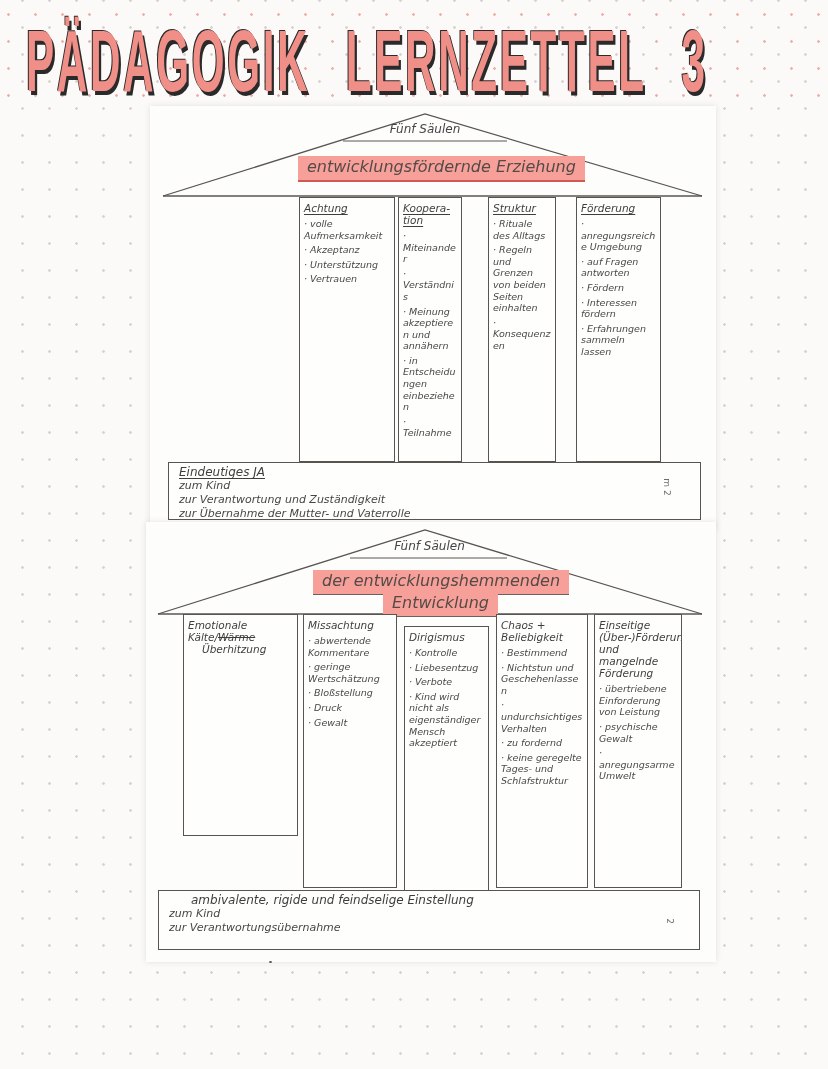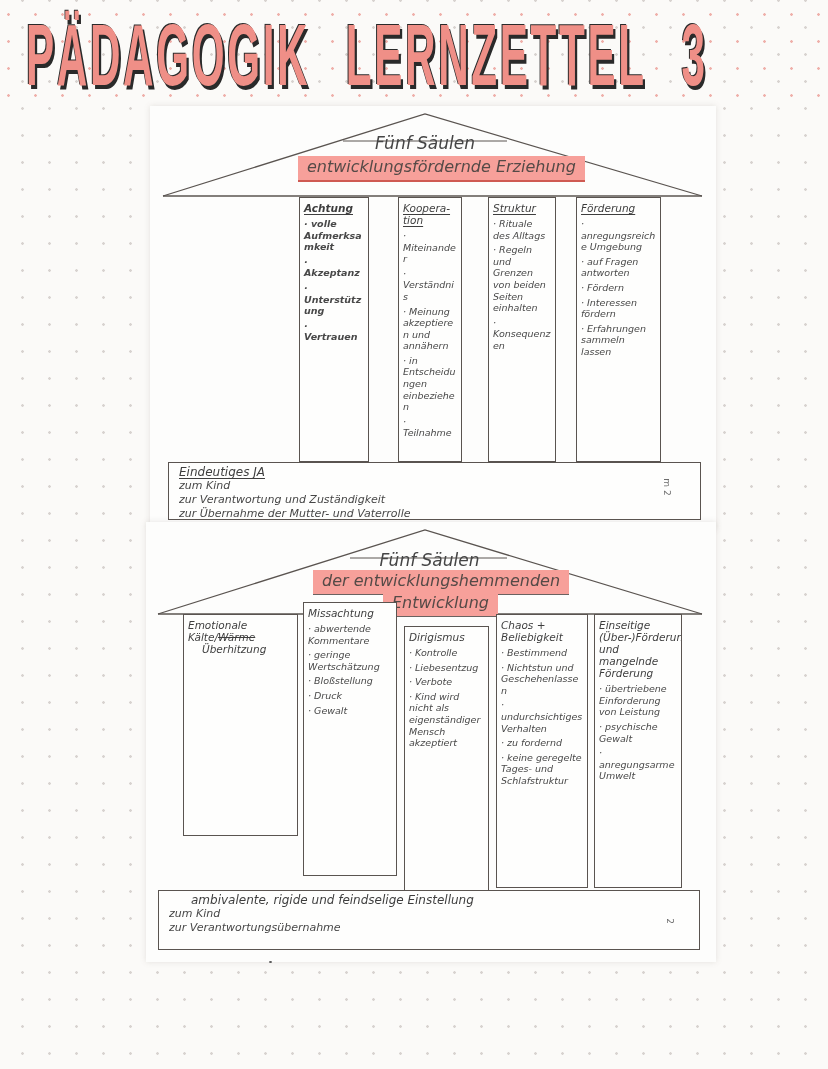--- a/index.html
+++ b/index.html
@@ -10,31 +10,31 @@
     background-size:27px 27px; background-position:9px 14px;
     font-family:"DejaVu Sans", sans-serif; color:#474747;
   }
   .pink-dots {
     position:absolute; left:0; top:0; width:828px; height:112px;
     background-image: radial-gradient(circle, #efb0aa 1.2px, transparent 1.5px);
     background-size:27px 27px; background-position:22px 1px;
   }
   .sheet { position:absolute; background:#fdfdfc; box-shadow:0 0 6px rgba(120,110,105,0.18); }
 
-  .page-title { position:absolute; left:26px; top:6px; white-space:nowrap; }
+  .page-title { position:absolute; left:26px; top:12px; white-space:nowrap; }
   .page-title span {
     display:inline-block; font-family:"Liberation Sans", sans-serif; font-weight:700;
     font-size:48px; letter-spacing:3px; word-spacing:24px; color:#ef8f87;
     transform:scale(0.88,1.8); transform-origin:left top;
     text-shadow: 2.5px 2px 0 #2a2a2a, -1px -0.5px 0 #2a2a2a;
   }
 
   .house { position:absolute; }
   .roof-svg { position:absolute; left:0; top:0; }
-  .roof-label { position:absolute; text-align:center; font-size:17px; font-style:italic; color:#454545;margin-top:11px; }
+  .roof-label { position:absolute; text-align:center; font-size:12px; font-style:italic; color:#454545; }
   .subtitle {
     position:absolute; background:#f7a09a; color:#554a47; font-size:16px; font-style:italic;
     padding:1px 9px 4px; border-bottom:2px solid #cf5a52; white-space:nowrap;
   }
   .subtitle.plainline { border-bottom:1.5px solid #6a6260; }
 
   .pillar { position:absolute; border:1px solid #5a5450; background:#fefefd; box-sizing:border-box; padding:4px 4px; overflow:hidden; }
   .pillar-title { font-size:10.5px; font-style:italic; color:#3e3e3e; margin-bottom:4px; white-space:pre-line; line-height:1.15; }
   .pillar-title.underlined { text-decoration:underline; text-underline-offset:2px; }
   .title-indent { display:block; padding-left:14px; }
@@ -64,21 +64,21 @@
 
   <div class="house" style="left:160px; top:112px; width:545px; height:412px;">
     <svg class="roof-svg" width="545" height="86" viewBox="0 0 545 86">
       <polyline points="3,84 265,2 542,84" fill="none" stroke="#5a5450" stroke-width="1.3"></polyline>
       <line x1="3" y1="84" x2="542" y2="84" stroke="#5a5450" stroke-width="1.3"></line>
       <line x1="183" y1="29" x2="347" y2="29" stroke="#5a5450" stroke-width="1"></line>
     </svg>
     <div class="roof-label" style="left:185px; top:10px; width:160px;">Fünf Säulen</div>
     <div class="subtitle" style="left:138px; top:44px;">entwicklungsfördernde Erziehung</div>
 
-    <div class="pillar" style="left:139px; top:85px; width:70px; height:265px;font-weight:bold;">
+    <div class="pillar" style="left:139px; top:85px; width:96px; height:265px;">
       <div class="pillar-title underlined">Achtung</div>
       <div>
           <div class="pillar-item">· volle Aufmerksamkeit</div>
           <div class="pillar-item">· Akzeptanz</div>
           <div class="pillar-item">· Unterstützung</div>
           <div class="pillar-item">· Vertrauen</div>
         </div>
     </div>
     <div class="pillar" style="left:238px; top:85px; width:64px; height:265px;">
       <div class="pillar-title underlined">Koopera-
@@ -127,21 +127,21 @@
       <line x1="3" y1="86" x2="547" y2="86" stroke="#5a5450" stroke-width="1.3"></line>
       <line x1="195" y1="30" x2="352" y2="30" stroke="#5a5450" stroke-width="1"></line>
     </svg>
     <div class="roof-label" style="left:197px; top:11px; width:155px;">Fünf Säulen</div>
     <div class="subtitle plainline" style="left:158px; top:42px;">der entwicklungshemmenden</div>
     <div class="subtitle plainline" style="left:228px; top:64px;">Entwicklung</div>
 
     <div class="pillar" style="left:28px; top:86px; width:115px; height:222px;">
       <div class="pillar-title"><span>Emotionale Kälte/</span><span class="struck">Wärme</span><span class="title-indent">Überhitzung</span></div>
     </div>
-    <div class="pillar" style="left:148px; top:74px; width:94px; height:274px;">
+    <div class="pillar" style="left:148px; top:86px; width:94px; height:274px;">
       <div class="pillar-title">Missachtung</div>
       <div>
           <div class="pillar-item">· abwertende Kommentare</div>
           <div class="pillar-item">· geringe Wertschätzung</div>
           <div class="pillar-item">· Bloßstellung</div>
           <div class="pillar-item">· Druck</div>
           <div class="pillar-item">· Gewalt</div>
         </div>
     </div>
     <div class="pillar" style="left:249px; top:98px; width:85px; height:274px;">

